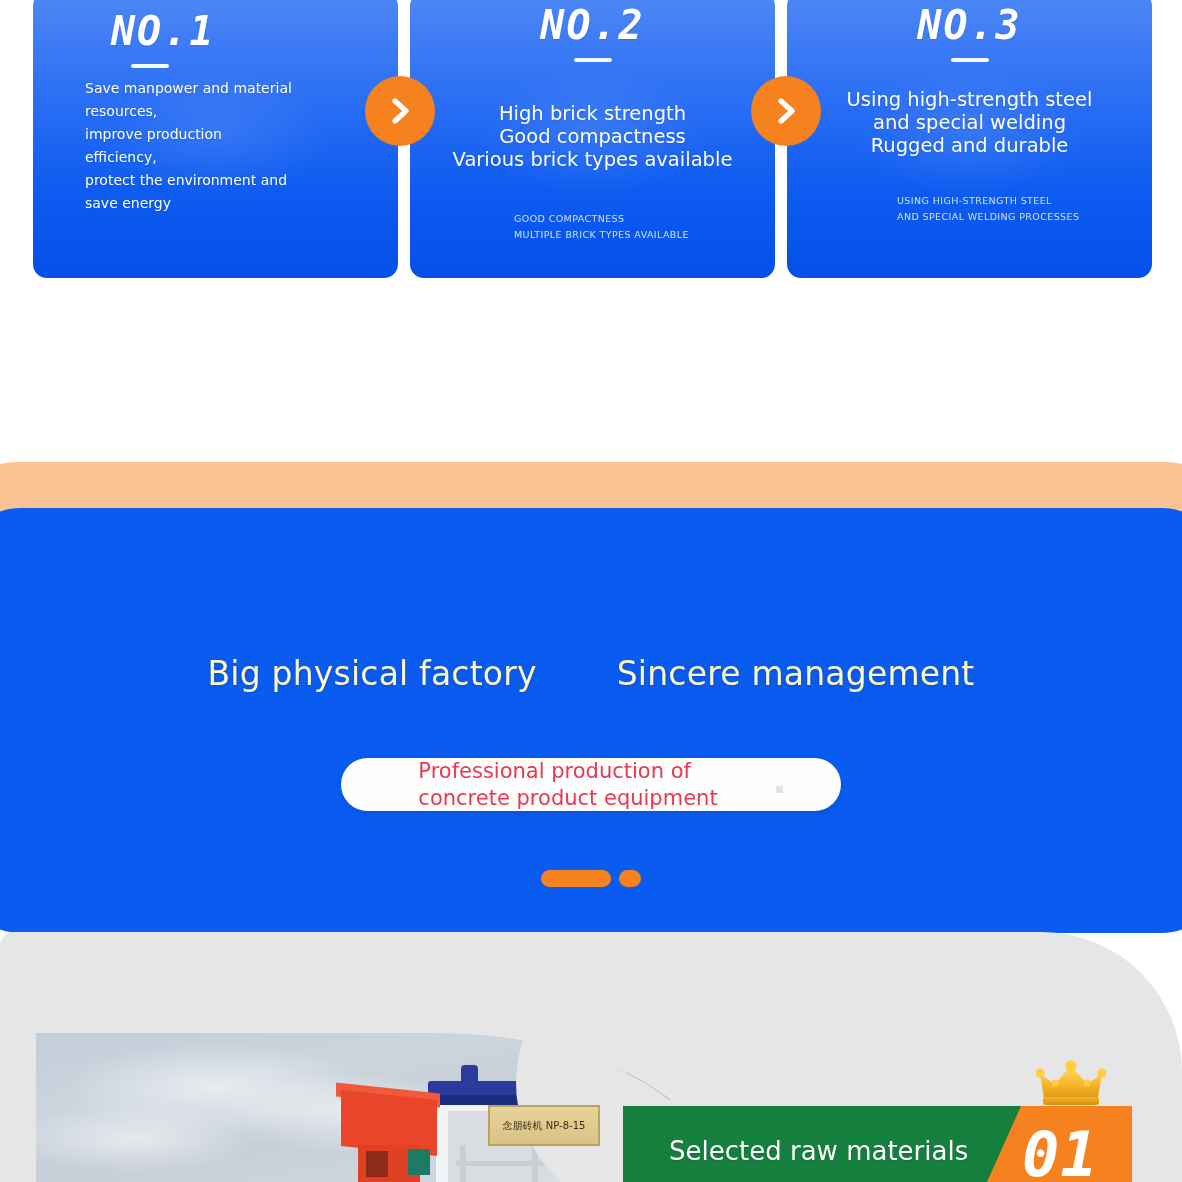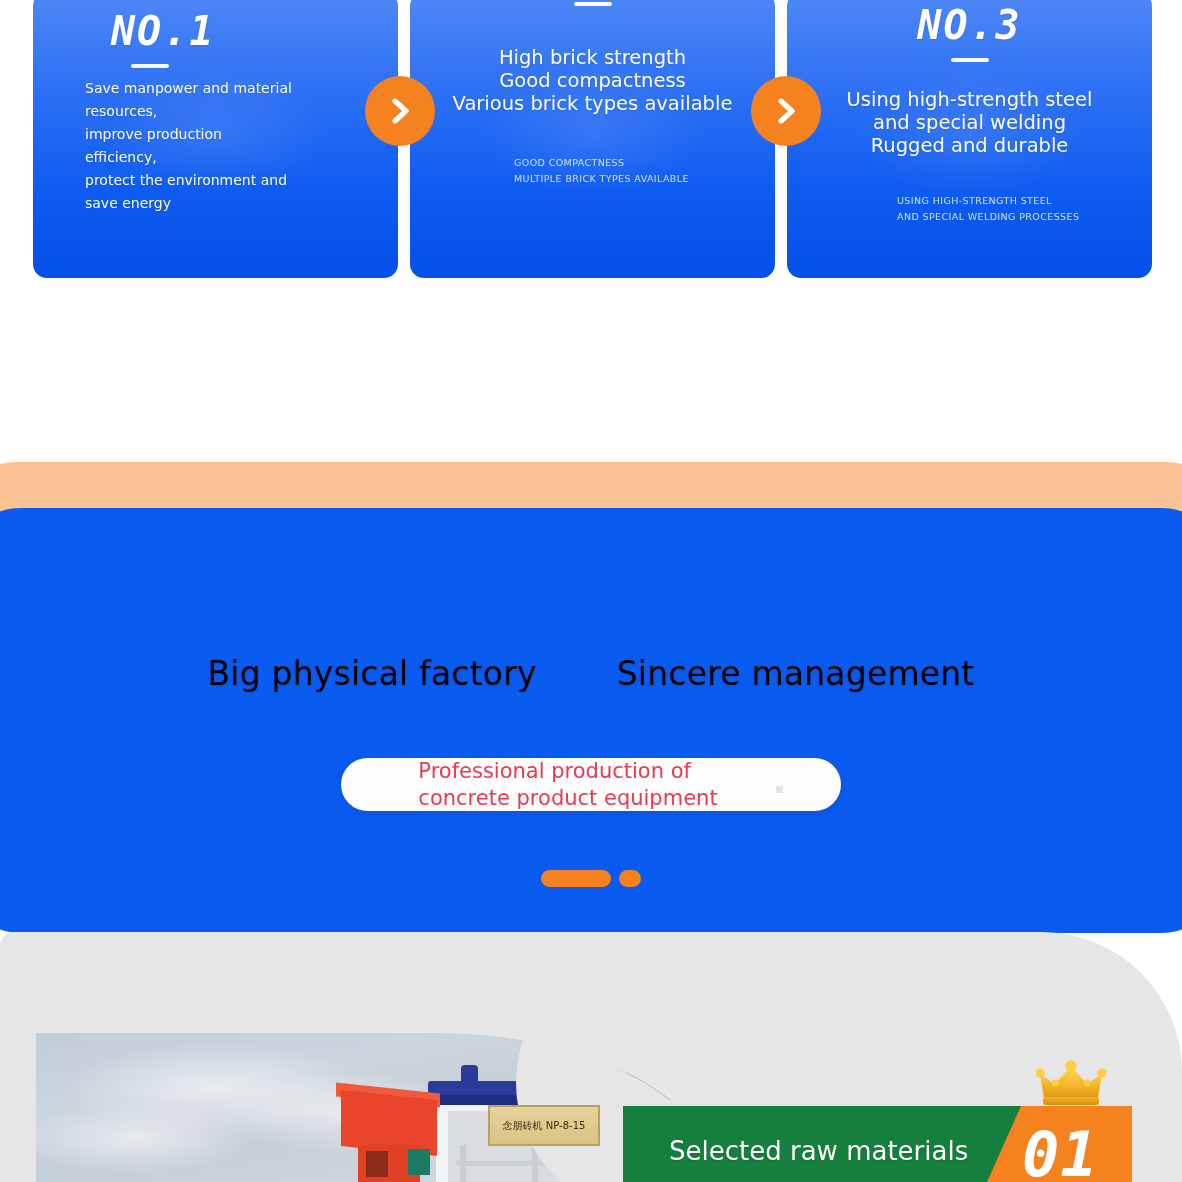--- a/index.html
+++ b/index.html
@@ -102,21 +102,21 @@
     background:#0a5bf0;
     border-radius:60px;
     overflow:hidden;
   }
   #headline-row{
     position:absolute;left:0;top:0;width:1262px;
     margin-top:146px;
     display:flex;justify-content:center;gap:80px;
   }
   .headline{
-    color:#000000;font-size:33px;font-weight:500;letter-spacing:.2px;
+    color:#fef9c3;font-size:33px;font-weight:500;letter-spacing:.2px;
     text-shadow:0 1px 3px rgba(0,0,0,.13);
     white-space:nowrap;
   }
 
   #pill-btn{
     position:absolute;left:381px;top:250px;width:500px;height:53px;
     background:#fdfdfd;border-radius:32px;
     display:flex;align-items:center;justify-content:center;
     box-shadow:0 2px 7px rgba(0,0,0,.10);
   }
@@ -237,20 +237,21 @@
     <div class="main-text">Save manpower and material
  resources,
  improve production
 efficiency,
  protect the environment and
 save energy</div>
   </div>
 
   <div class="adv-card" id="card-2">
     <div class="glow"></div>
+    <div class="no-title">NO.2</div>
     <div class="rule"></div>
     <div class="main-text">High brick strength
 Good compactness
 Various brick types available</div>
     <div class="sub-text">GOOD COMPACTNESS
 MULTIPLE BRICK TYPES AVAILABLE</div>
   </div>
 
   <div class="adv-card" id="card-3">
     <div class="glow"></div>

